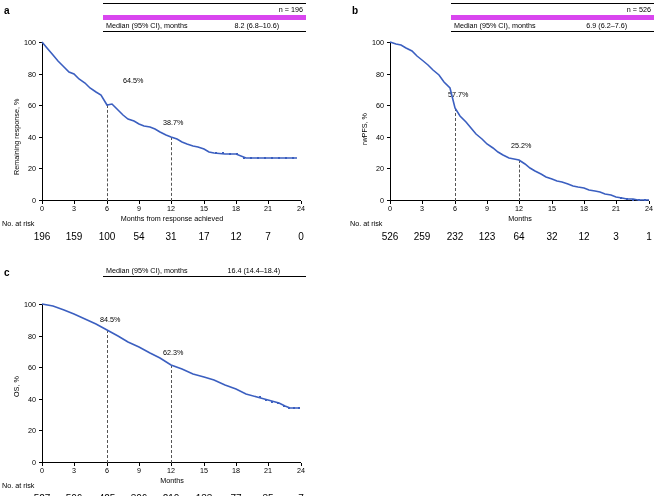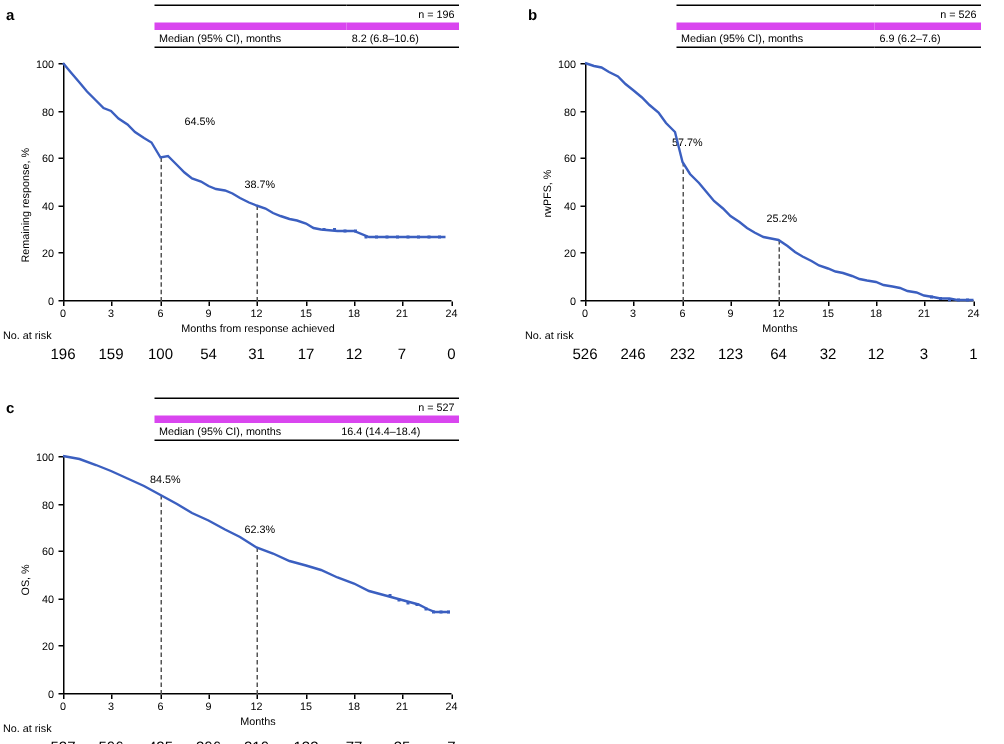--- a/index.html
+++ b/index.html
@@ -281,39 +281,35 @@
         <rect x="274" y="198" width="2" height="2"></rect>
         <rect x="280" y="199" width="2" height="2"></rect>
         <rect x="286" y="199" width="2" height="2"></rect>
         <rect x="292" y="199" width="2" height="2"></rect>
       </g>
     </svg>
   </div>
 
   <div class="risk-title" style="left:-2px; top:219px;">No. at risk</div>
   <div class="risk-num" style="left:25px; top:231px;">526</div>
-  <div class="risk-num" style="left:57px; top:231px;">246</div>
+  <div class="risk-num" style="left:57px; top:231px;">259</div>
   <div class="risk-num" style="left:90px; top:231px;">232</div>
   <div class="risk-num" style="left:122px; top:231px;">123</div>
   <div class="risk-num" style="left:154px; top:231px;">64</div>
   <div class="risk-num" style="left:187px; top:231px;">32</div>
   <div class="risk-num" style="left:219px; top:231px;">12</div>
   <div class="risk-num" style="left:251px; top:231px;">3</div>
   <div class="risk-num" style="left:284px; top:231px;">1</div>
 </div>
 
 <div class="panel" style="left:0; top:262px;">
   <div class="panel-letter" style="left:4px; top:5px;">c</div>
 
   <table class="info-table" style="left:103px; top:3px; width:203px;">
     <tbody>
-        <tr class="top">
-      <td class="label"></td>
-      <td class="value" style="text-align:right;">n = 527</td>
-    </tr>
     <tr class="bottom">
       <td class="label">Median (95% CI), months</td>
       <td class="value">16.4 (14.4–18.4)</td>
     </tr>
   </tbody>
     </table>
 
   <div class="plot">
     <div class="axis-line" style="left:42px; top:42px; width:1px; height:159px;"></div>
     <div class="axis-line" style="left:42px; top:200px; width:259px; height:1px;"></div>

